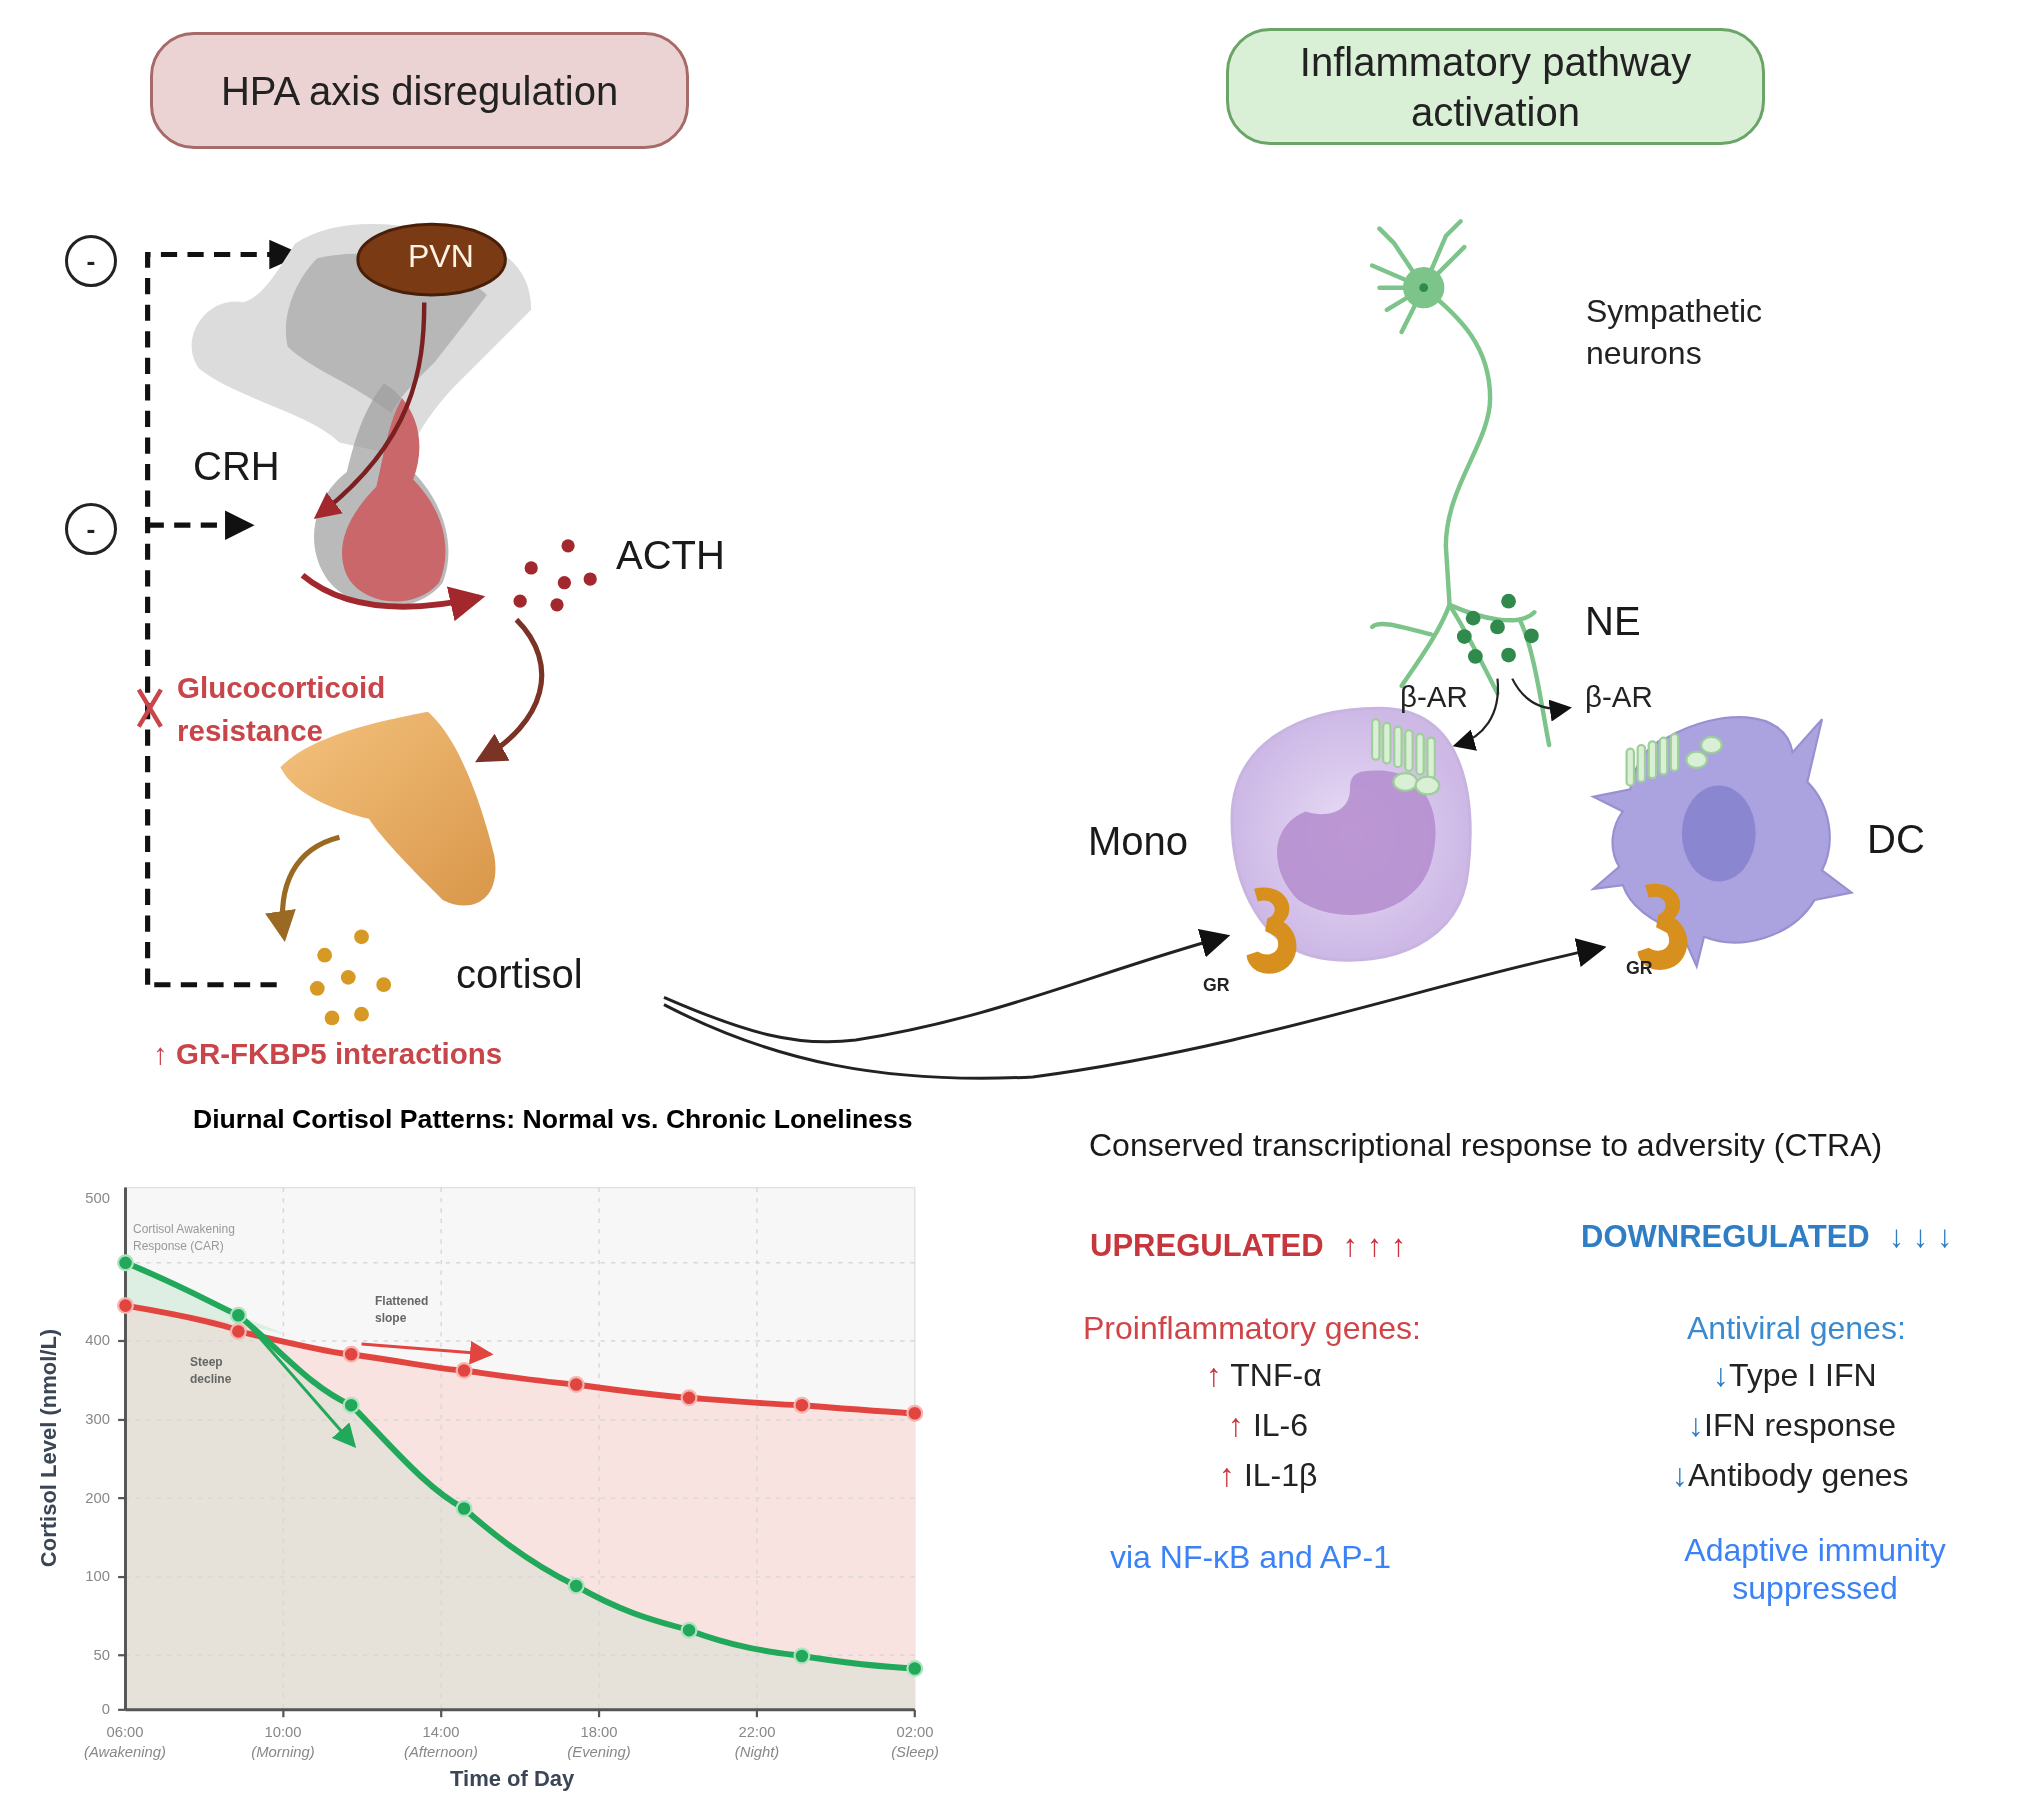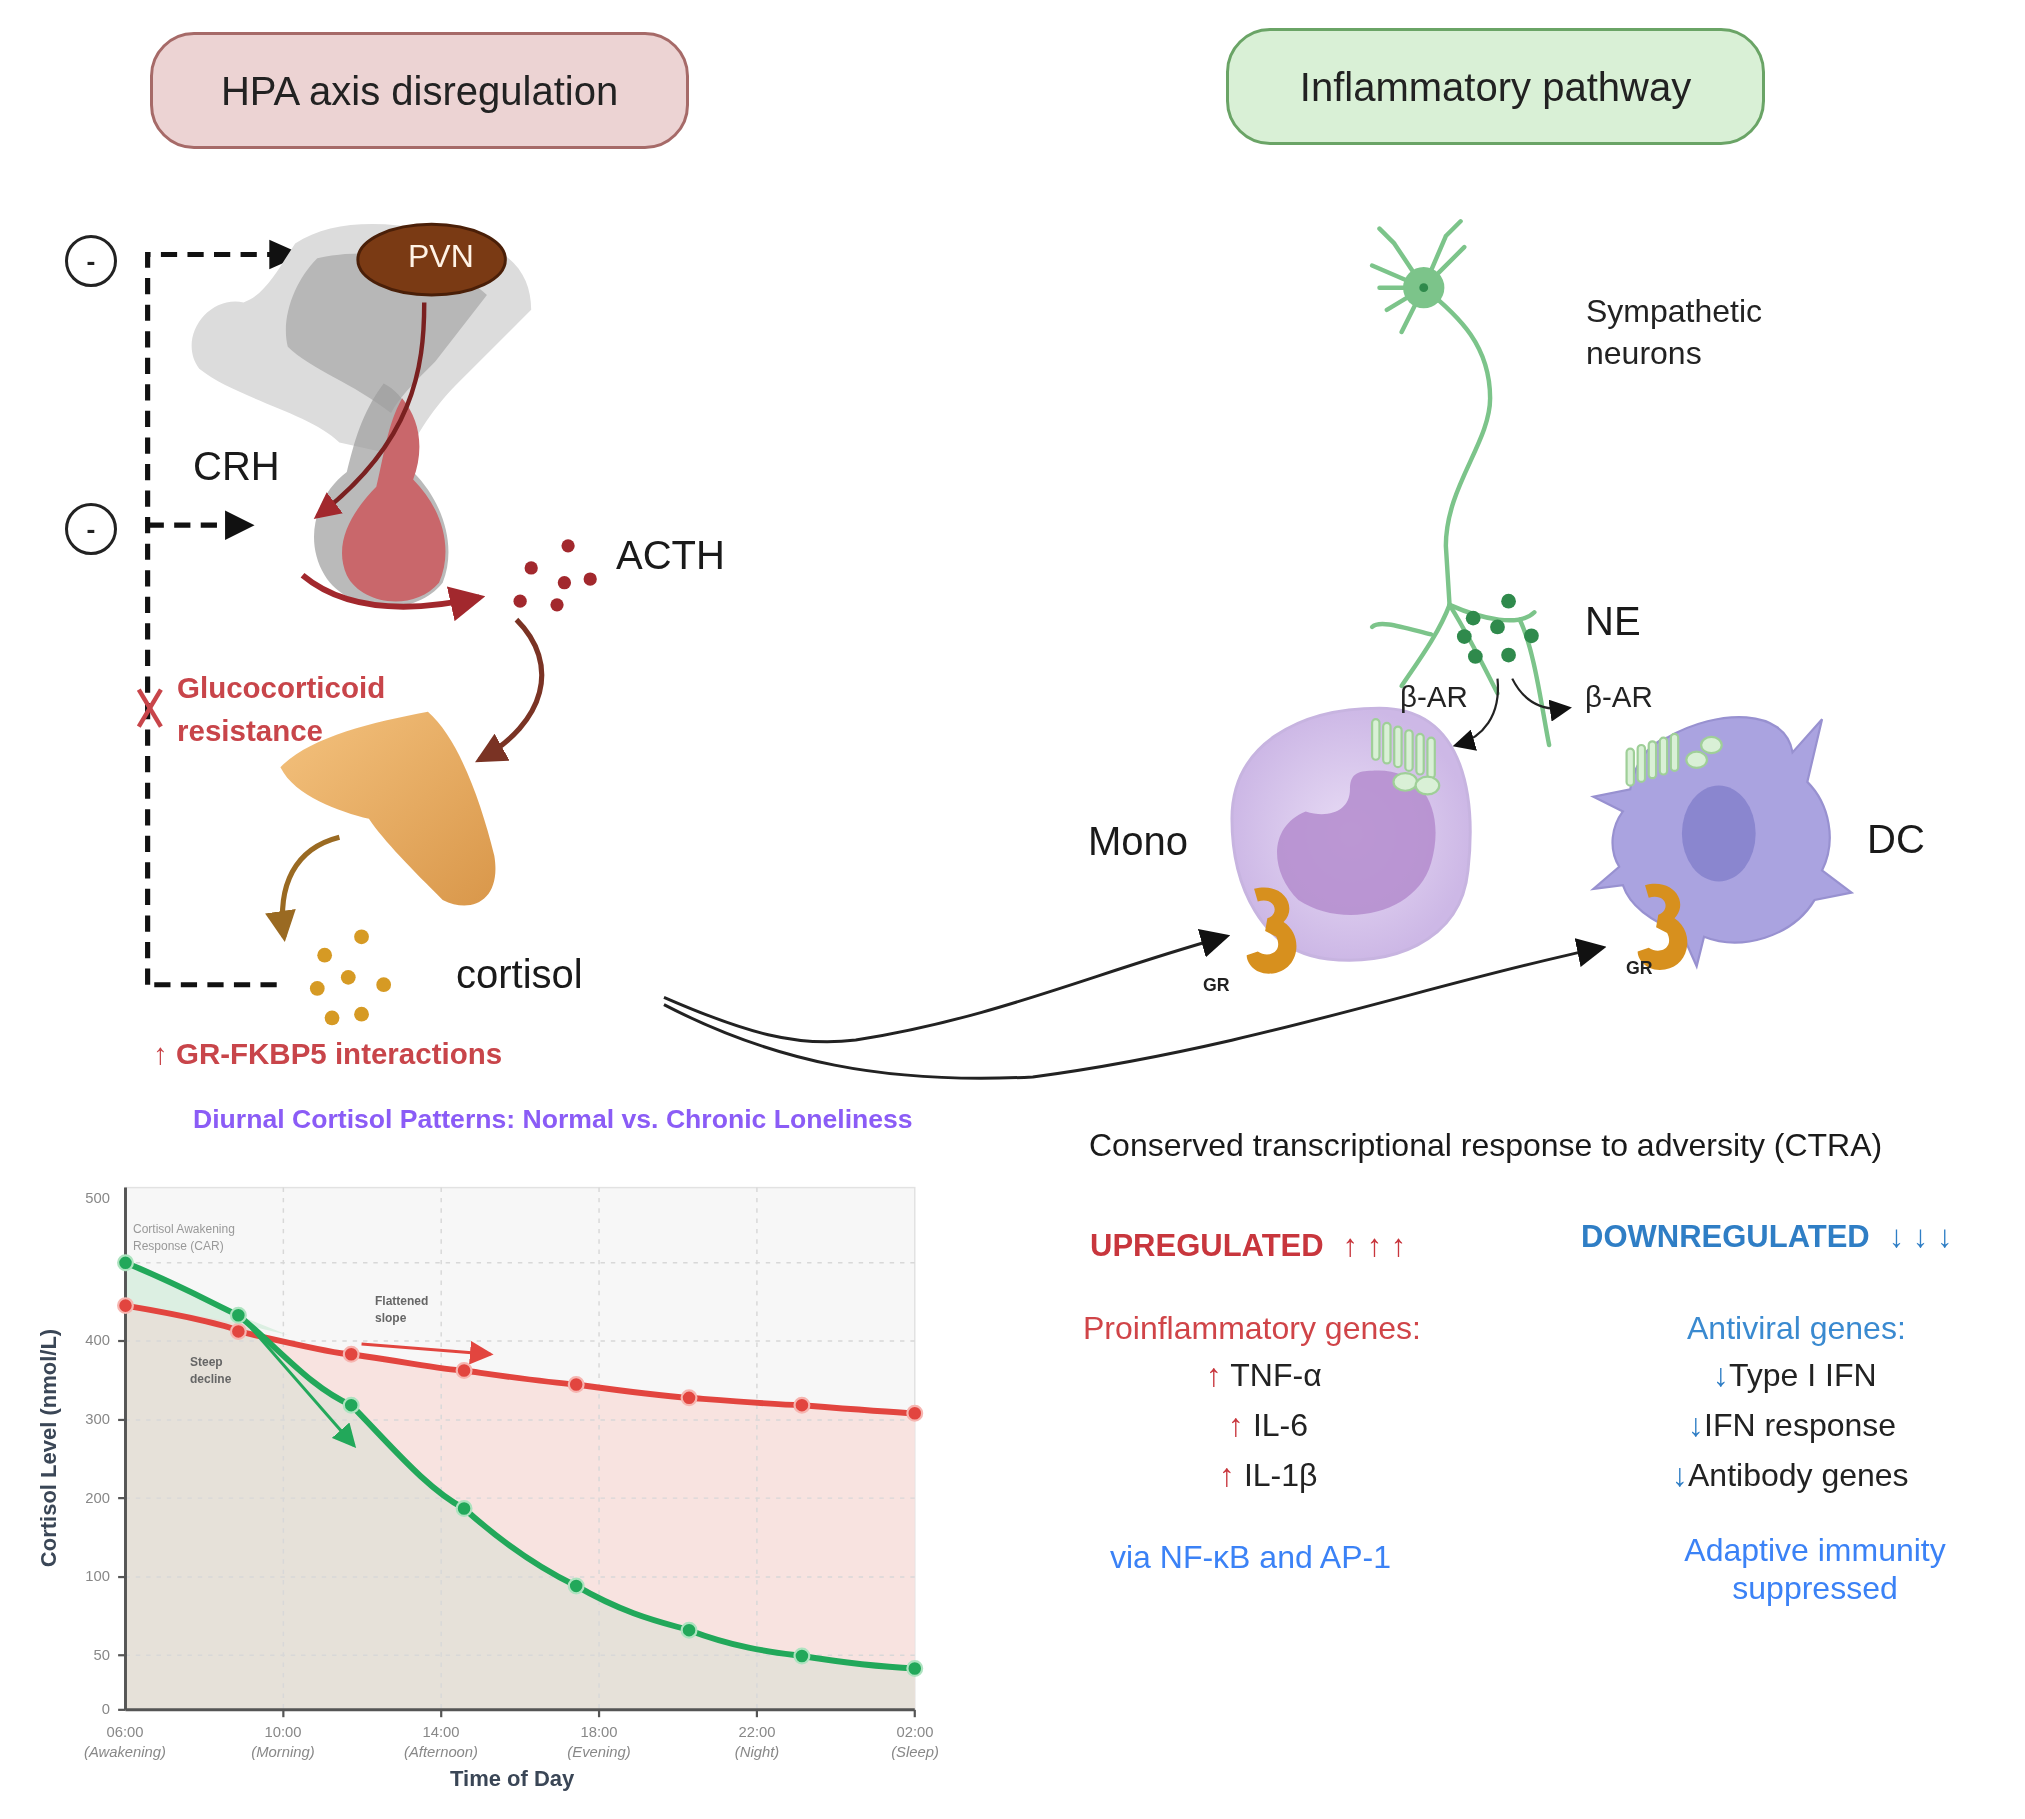--- a/index.html
+++ b/index.html
@@ -9,21 +9,21 @@
           text-align: center; font-size: 40px; line-height: 1.25; color: #222; }
   .pill-hpa { left: 150px; top: 32px; width: 533px; height: 111px; background: #ecd3d3; border: 3.7px solid #a66a68; }
   .pill-inf { left: 1226px; top: 28px; width: 533px; height: 111px; background: #d9f0d6; border: 3.7px solid #6aa466; }
   .lbl { position: absolute; white-space: nowrap; }
   .lbl-lg { font-size: 40px; color: #1a1a1a; }
   .lbl-md { font-size: 32px; color: #222; }
   .red-b { color: #c8454a; font-weight: bold; font-size: 29.5px; }
   .minus-circle { position: absolute; width: 46px; height: 46px; border: 3px solid #222; border-radius: 50%;
                   display: flex; align-items: center; justify-content: center; font-size: 26.6px; font-weight: bold; }
   .svg-layer { position: absolute; left: 0; top: 0; }
-  .chart-title { position: absolute; left: 193px; top: 1104px; font-size: 26.6px; font-weight: bold; color: #8b5cf6; white-space: nowrap; }
+  .chart-title { position: absolute; left: 193px; top: 1104px; font-size: 26.6px; font-weight: bold; color: #000000; white-space: nowrap; }
   .ytick { position: absolute; font-size: 14.8px; color: #888; text-align: right; width: 44px; }
   .xtick { position: absolute; font-size: 14.8px; color: #888; text-align: center; width: 96px; line-height: 1.35; }
   .xtick .sub { font-style: italic; }
   .axis-title { position: absolute; font-weight: bold; color: #3a4656; font-size: 22px; white-space: nowrap; }
   .annot { position: absolute; font-size: 12px; white-space: nowrap; line-height: 1.4; }
   .ctra-title { position: absolute; left: 1089px; top: 1127px; font-size: 32px; color: #1a1a1a; white-space: nowrap; }
   .col-head { position: absolute; font-size: 31px; font-weight: bold; white-space: nowrap; }
   .gene-head { position: absolute; font-size: 32px; white-space: nowrap; text-align: right; }
   .gene { position: absolute; font-size: 32px; white-space: nowrap; color: #222; }
   .up { color: #c8363d; font-weight: bold; }
@@ -252,20 +252,21 @@
 <div class="lbl lbl-lg" style="left:193px; top:444px;">CRH</div>
 <div class="lbl lbl-lg" style="left:616px; top:533px;">ACTH</div>
 <div class="lbl red-b" style="left:177px; top:671px;">Glucocorticoid</div>
 <div class="lbl red-b" style="left:177px; top:714px;">resistance</div>
 <div class="lbl lbl-lg" style="left:456px; top:952px;">cortisol</div>
 <div class="lbl red-b" style="left:153px; top:1037px;">↑ GR-FKBP5 interactions</div>
 
 <div class="pill pill-inf">
   <div>
     <div>Inflammatory pathway</div>
+    <div>activation</div>
   </div>
 </div>
 <div class="lbl lbl-md" style="left:1586px; top:291px; line-height:1.3;">
   <div>Sympathetic</div>
   <div>neurons</div>
 </div>
 <div class="lbl lbl-lg" style="left:1585px; top:599px;">NE</div>
 <div class="lbl" style="left:1400px; top:680px; font-size:29.5px;">β-AR</div>
 <div class="lbl" style="left:1585px; top:680px; font-size:29.5px;">β-AR</div>
 <div class="lbl lbl-lg" style="left:1088px; top:819px;">Mono</div>

